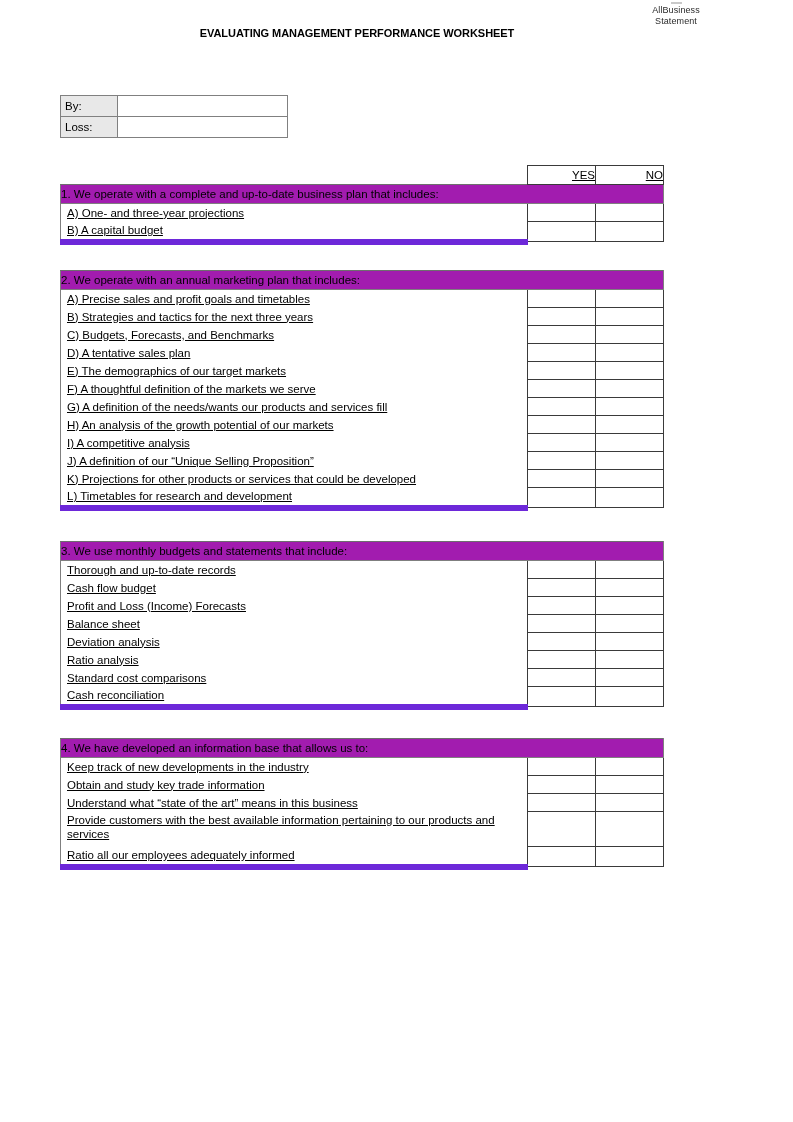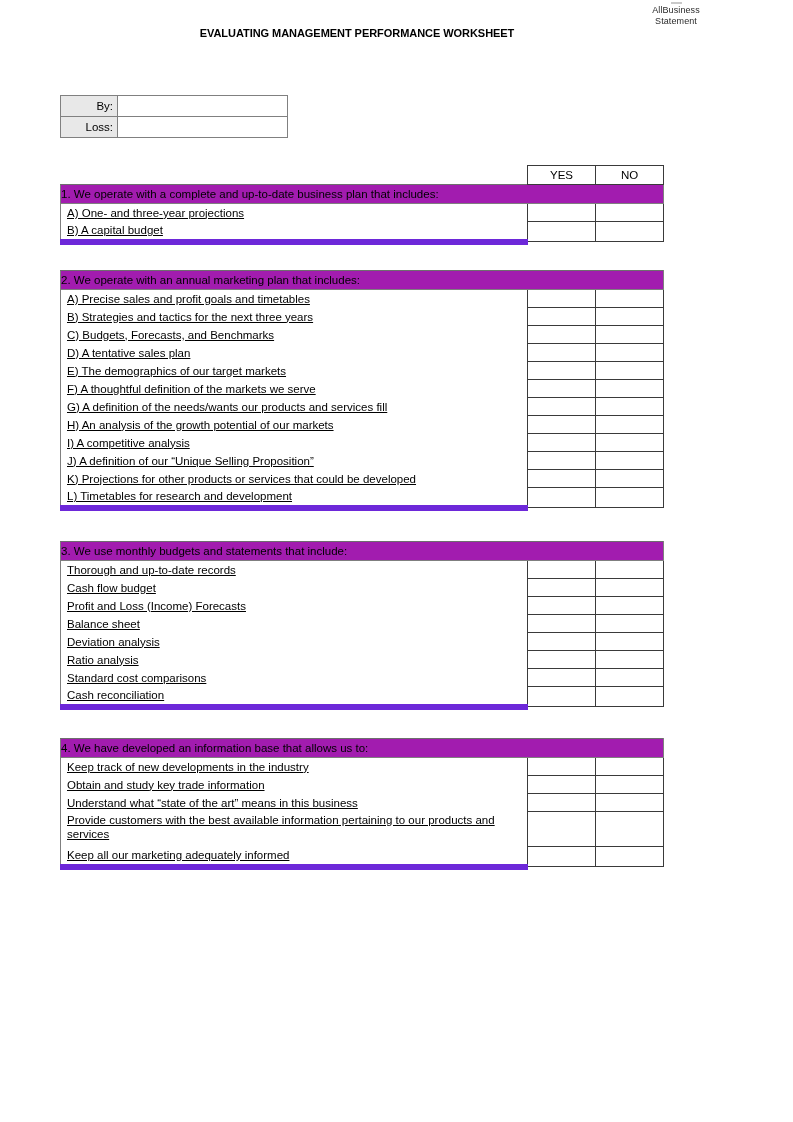--- a/index.html
+++ b/index.html
@@ -66,21 +66,20 @@
   .meta-table td {
     border: 1px solid #808080;
     height: 20px;
     font-size: 11.5px;
     padding: 0 4px;
     vertical-align: middle;
   }
   .meta-table td.lbl {
     width: 48px;
     background: #e8e8e8;
-    text-align: right;
   }
   .meta-table td.val {
     background: #ffffff;
   }
 
   
   .qwrap {
     position: absolute;
     left: 60px;
     width: 604px;
@@ -93,22 +92,23 @@
   table.qt td {
     font-size: 11.5px;
     line-height: 14px;
     vertical-align: middle;
     padding: 0;
   }
 
   
   .hdrrow td {
     height: 18px;
-    text-align: center;
+    text-align: right;
     font-size: 11px;
+    text-decoration: underline;
   }
   .hdrrow td.blank {
     border: none;
     background: transparent;
   }
   .hdrrow td.yn {
     border: 1px solid #3a3a3a;
     background: #ffffff;
   }
 
@@ -363,21 +363,21 @@
               <td class="txt nowrap-cell">Understand what “state of the art” means in this business</td>
               <td class="box"></td>
               <td class="box"></td>
             </tr>
             <tr class="itemrow tall">
               <td class="txt nowrap-cell">Provide customers with the best available information pertaining to our products and services</td>
               <td class="box"></td>
               <td class="box"></td>
             </tr>
             <tr class="itemrow last">
-              <td class="txt nowrap-cell">Keep all our marketing adequately informed</td>
+              <td class="txt nowrap-cell">Ratio all our employees adequately informed</td>
               <td class="box"></td>
               <td class="box"></td>
             </tr>
           </tbody>
         </table>
       </div>
     </div>
 
 </div>
 

